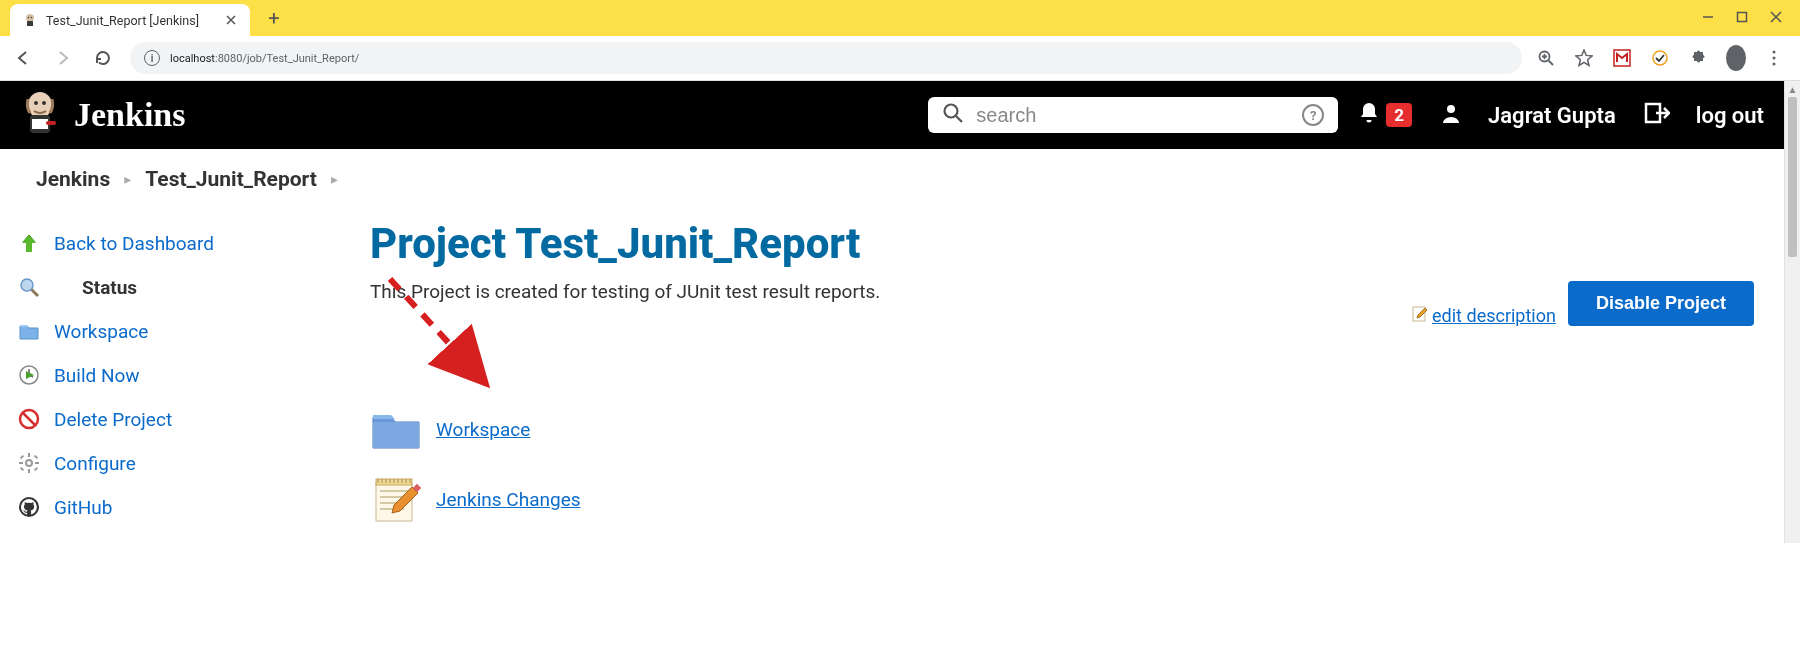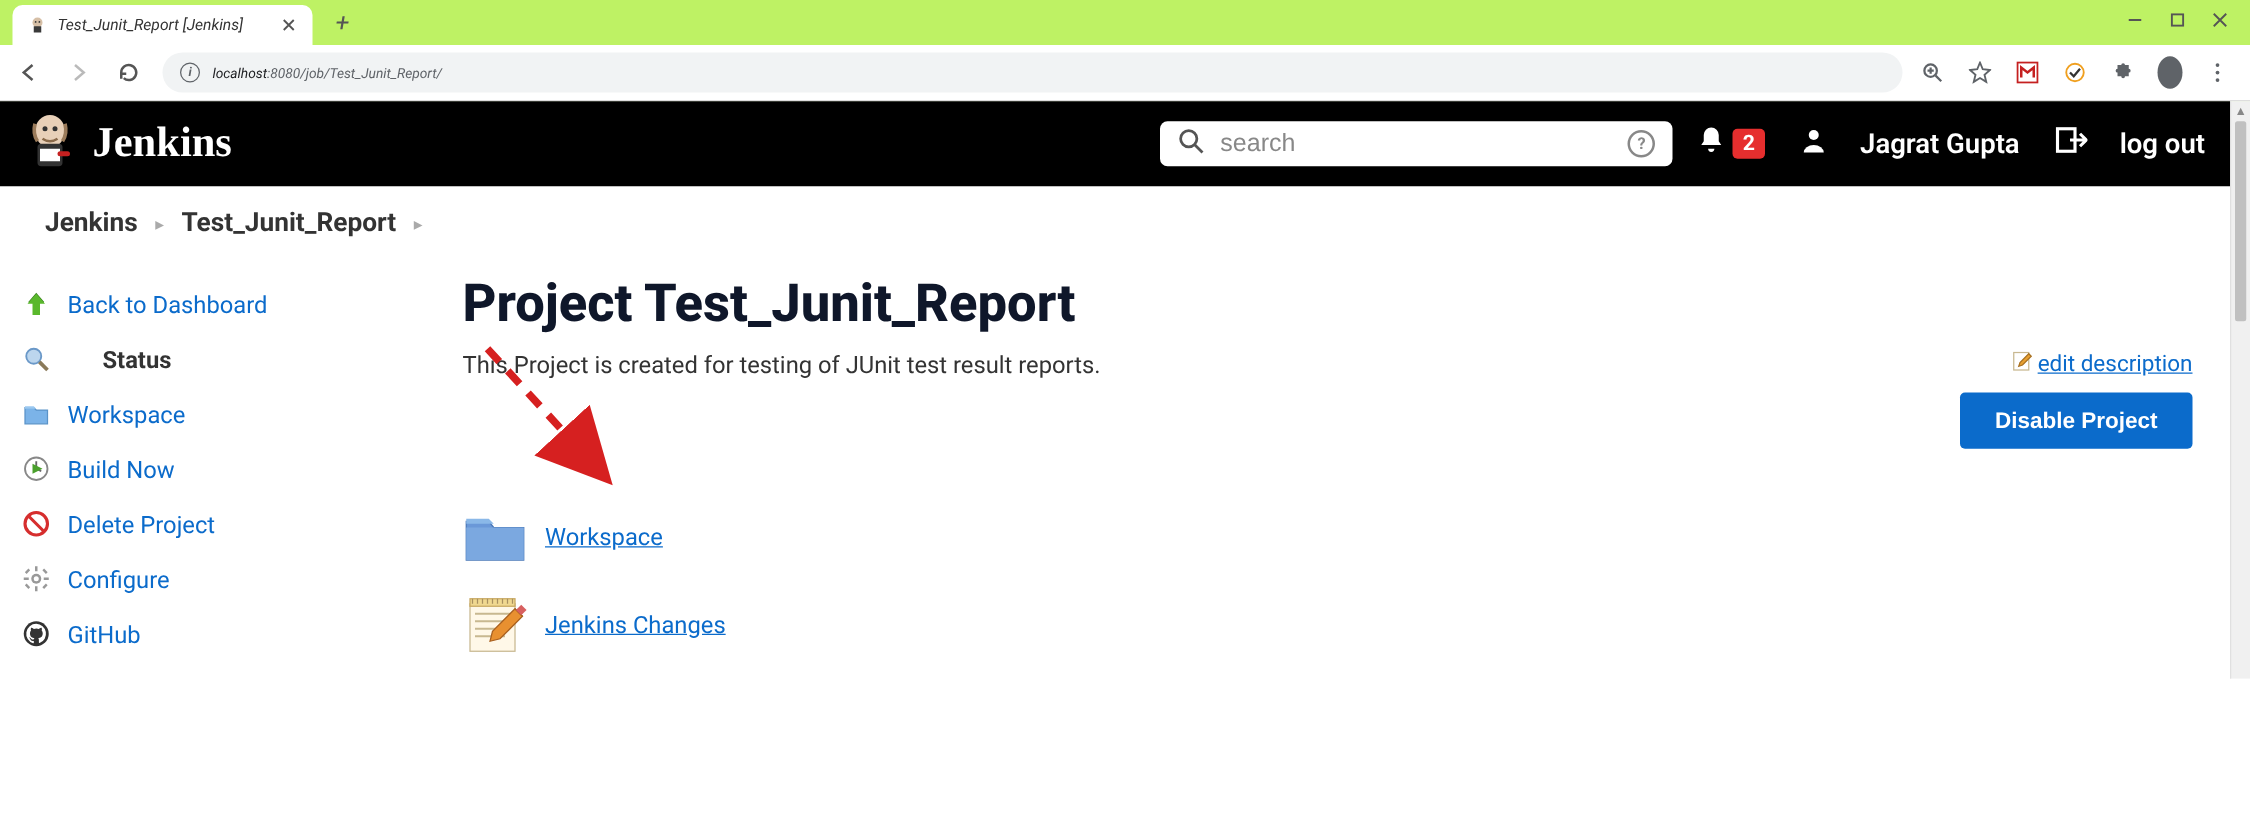--- a/index.html
+++ b/index.html
@@ -1,19 +1,19 @@
 <!DOCTYPE html>
 <html><head>
   <meta charset="utf-8">
   <style>
     * { margin: 0; padding: 0; box-sizing: border-box; }
     body { font-family: -apple-system, BlinkMacSystemFont, "Segoe UI", Roboto, Arial, sans-serif; background: #fff; color: #333; }
     
     
-    .browser-chrome { background: #bef264; border-bottom: 1px solid #ddd; font-style: italic; }
+    .browser-chrome { background: #fde047; border-bottom: 1px solid #ddd; }
     .tab-bar { display: flex; align-items: center; height: 36px; padding-left: 10px; }
     .tab { display: flex; align-items: center; background: #fff; border-radius: 8px 8px 0 0; padding: 0 12px; height: 32px; min-width: 240px; gap: 8px; margin-top: 4px; }
     .tab-favicon { width: 16px; height: 16px; display:flex; align-items:center; justify-content:center; }
     .tab-title { font-size: 12.5px; color: #333; flex: 1; white-space: nowrap; overflow: hidden; text-overflow: ellipsis; }
     .tab-close { width:14px; height:14px; display:flex; align-items:center; justify-content:center; cursor:pointer; }
     .new-tab { margin-left: 10px; font-size: 20px; color:#555; cursor:pointer; width:28px; height:28px; display:flex;align-items:center;justify-content:center; }
     .window-controls { margin-left: auto; display:flex; gap: 22px; padding: 0 18px; color:#555; }
     .window-controls span { font-size:13px; cursor:pointer; }
 
     .toolbar { display: flex; align-items: center; height: 44px; padding: 0 10px; gap: 14px; background:#fff; }
@@ -53,23 +53,23 @@
 
     
     .main-layout { display:flex; }
     .sidebar { width:340px; padding: 24px 0 0 10px; }
     .side-item { display:flex; align-items:center; gap:12px; padding:9px 6px; font-size:19px; color:#0b6bcb; cursor:pointer; }
     .side-item.active { font-weight:700; color:#333;gap:40px; }
     .side-item .side-icon { width:26px; height:26px; display:flex;align-items:center;justify-content:center; }
 
     
     .content { flex:1; padding: 22px 30px 0 30px; position:relative; }
-    .page-title { font-size:42px; font-weight:800; color:#0f172a; margin-bottom:12px; }
+    .page-title { font-size:42px; font-weight:800; color:#0369a1; margin-bottom:12px; }
     .desc { font-size:19px; color:#333; margin-bottom:10px; }
-    .right-actions { position:absolute; right:30px; top:84px; display:flex; flex-direction:column; align-items:flex-end; gap:12px; }
+    .right-actions { position:absolute; right:30px; top:84px; display:flex; flex-direction:row; align-items:flex-end; gap:12px; }
     .edit-desc { color:#0b6bcb; font-size:18px; text-decoration:underline; display:flex; align-items:center; gap:4px; cursor:pointer; }
     .disable-btn { background:#0b6bcb; color:#fff; border:none; border-radius:4px; padding:12px 28px; font-size:18px; font-weight:700; cursor:pointer; }
     .quick-links { margin-top:100px; }
     .ql-item { display:flex; align-items:center; gap:14px; margin-bottom:18px; }
     .ql-link { color:#0b6bcb; font-size:19px; text-decoration:underline; cursor:pointer; }
     .ql-icon { width:52px; height:52px; display:flex;align-items:center;justify-content:center; }
 
     
     .arrow-svg { position:absolute; top:70px; left:20px; pointer-events:none; }
   </style>

